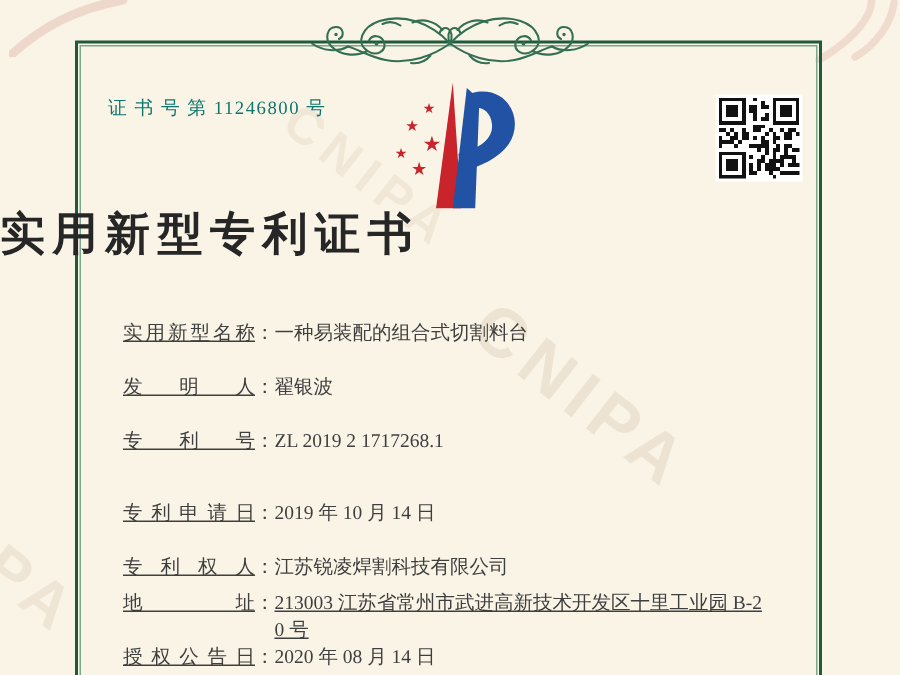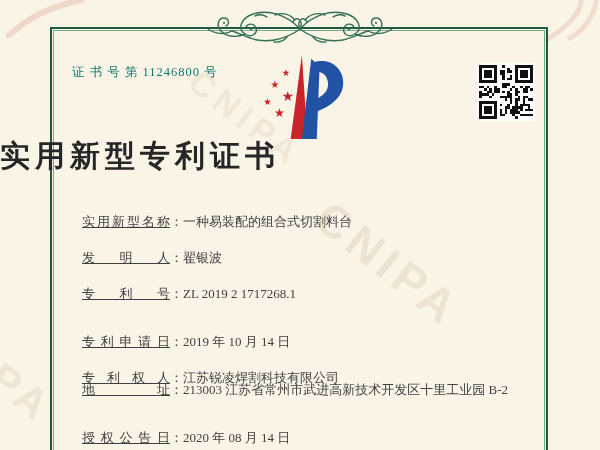--- a/index.html
+++ b/index.html
@@ -46,21 +46,21 @@
   }
   
   .rows{position:absolute;left:82px;top:205px;width:450px;font-size:13px;}
   .row{position:absolute;left:0;line-height:18px;white-space:nowrap;}
   .lbl{
     display:inline-block;width:88px;vertical-align:top;
     text-align:justify;text-align-last:justify;text-justify:inter-character;text-decoration:underline;
   }
   .colon{display:inline-block;vertical-align:top;}
   .val{display:inline-block;vertical-align:top;}
-  .val-multiline{white-space:normal;width:330px;}
+  .val-multiline{white-space:normal;width:330px;text-decoration:underline;}
   .val-multiline div{line-height:18px;}
   .grant-no{position:absolute;left:228px;top:0;white-space:nowrap;}
 </style>
 </head>
 <body>
 
 <div class="wm wm-big">CNIPA</div>
 <div class="wm wm-mid">CNIPA</div>
 <div class="wm wm-left">CNIPA</div>
 
@@ -247,19 +247,19 @@
   </div>
   <div class="row" style="top:80px">
     <span class="lbl">专利号</span><span class="colon">：</span><span class="val">ZL 2019 2 1717268.1</span>
   </div>
   <div class="row" style="top:128px">
     <span class="lbl">专利申请日</span><span class="colon">：</span><span class="val">2019 年 10 月 14 日</span>
   </div>
   <div class="row" style="top:164px">
     <span class="lbl">专利权人</span><span class="colon">：</span><span class="val">江苏锐凌焊割科技有限公司</span>
   </div>
-  <div class="row" style="top:176px">
-    <span class="lbl">地址</span><span class="colon">：</span><span class="val val-multiline"><div>213003 江苏省常州市武进高新技术开发区十里工业园 B-2</div></span>
+  <div class="row" style="top:188px">
+    <span class="lbl">地址</span><span class="colon">：</span><span class="val val-multiline"><div>213003 江苏省常州市武进高新技术开发区十里工业园 B-2</div><div>0 号</div></span>
   </div>
   <div class="row" style="top:224px">
     <span class="lbl">授权公告日</span><span class="colon">：</span><span class="val">2020 年 08 月 14 日</span>
   </div>
 </div>
 
 </body></html>

